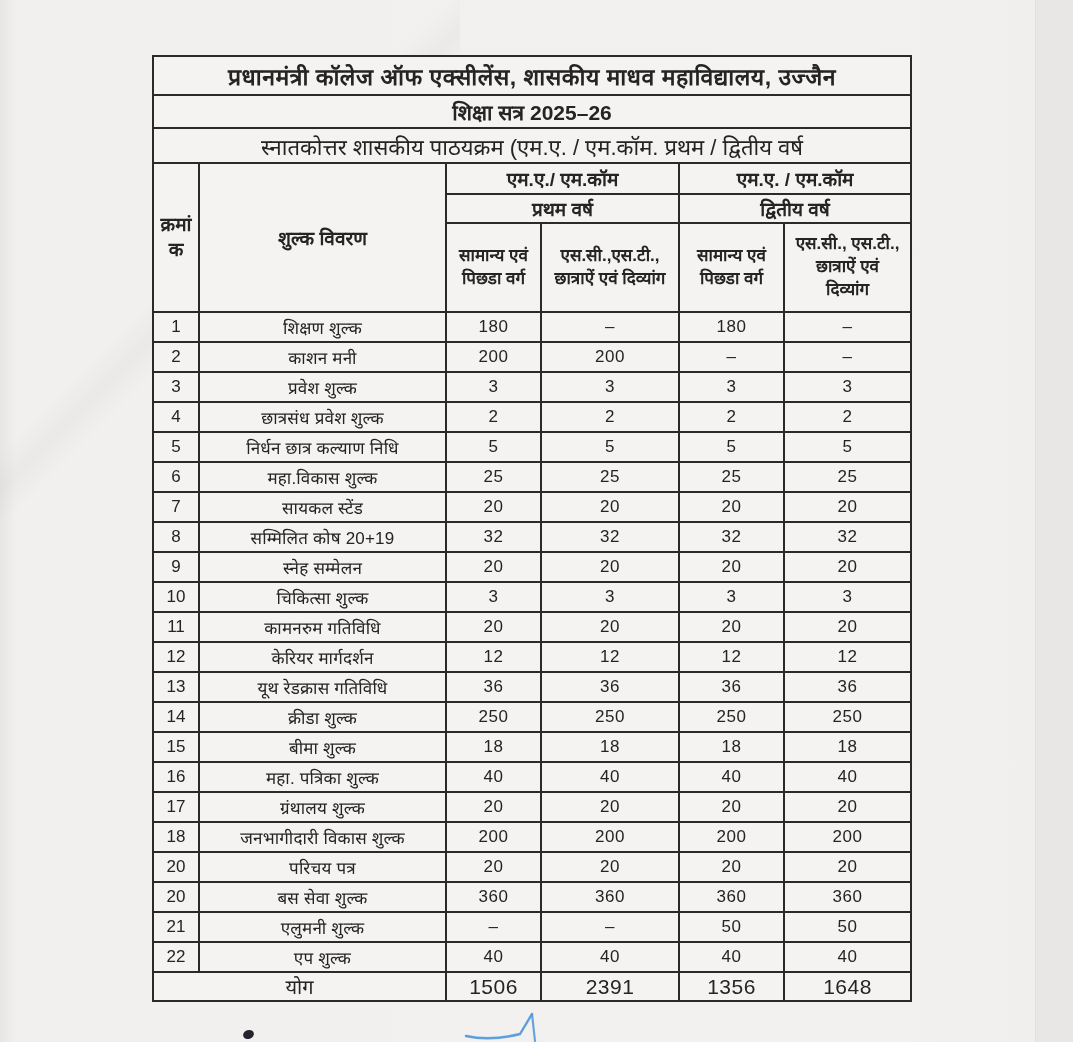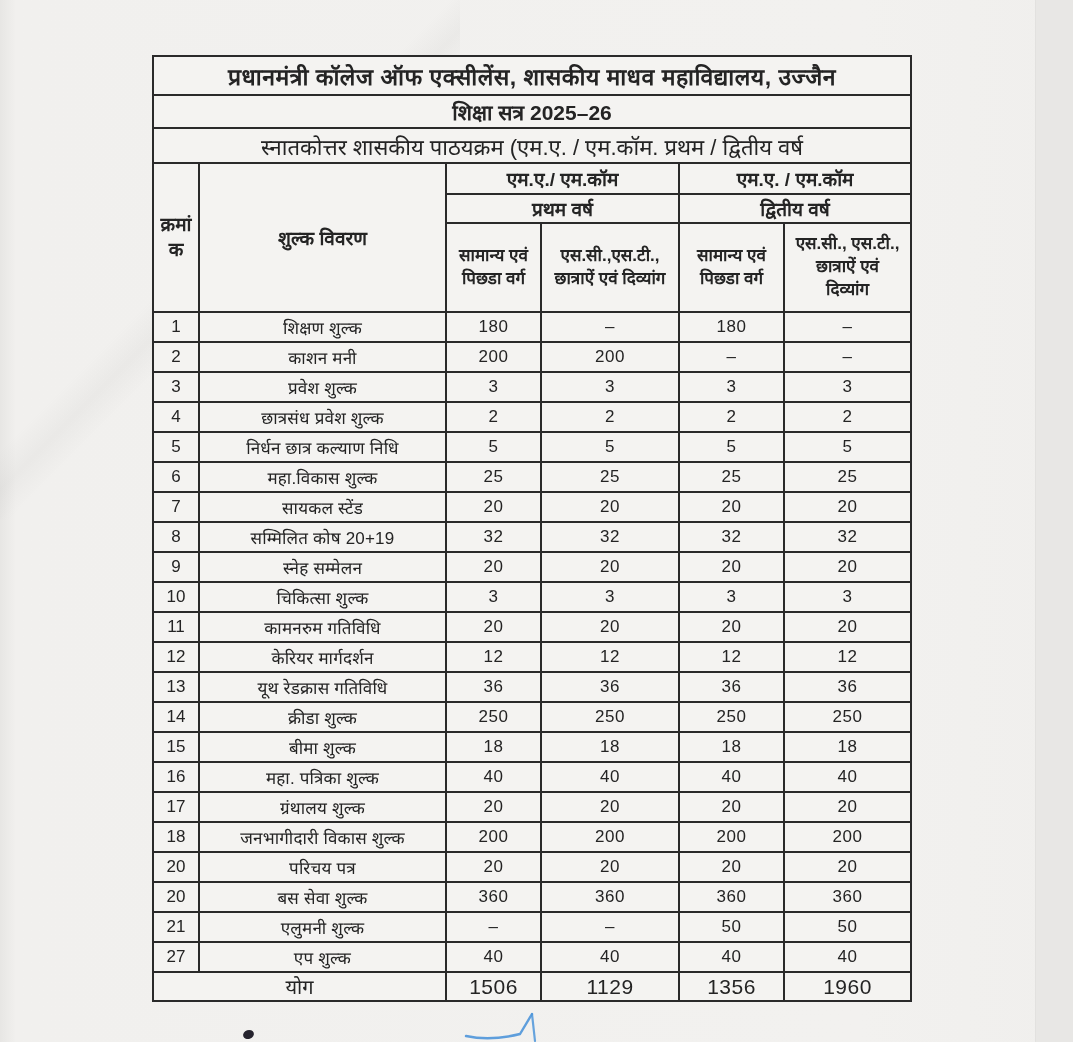--- a/index.html
+++ b/index.html
@@ -262,35 +262,35 @@
       </tr>
       <tr class="fee-row">
         <td class="c-sn">21</td>
         <td class="c-label">एलुमनी शुल्क</td>
         <td class="c-val">–</td>
         <td class="c-val">–</td>
         <td class="c-val">50</td>
         <td class="c-val">50</td>
       </tr>
       <tr class="fee-row">
-        <td class="c-sn">27</td>
+        <td class="c-sn">22</td>
         <td class="c-label">एप शुल्क</td>
         <td class="c-val">40</td>
         <td class="c-val">40</td>
         <td class="c-val">40</td>
         <td class="c-val">40</td>
       </tr>
     </tbody>
   <tbody>
     <tr class="total-row">
       <td colspan="2" class="t-label">योग</td>
       <td class="t-val">1506</td>
-      <td class="t-val">1129</td>
+      <td class="t-val">2391</td>
       <td class="t-val">1356</td>
-      <td class="t-val">1960</td>
+      <td class="t-val">1648</td>
     </tr>
   </tbody>
 </table>
 
 <div class="ink-dot"></div>
 <svg class="pen-mark" width="92" height="30" viewBox="0 0 92 30">
   <path d="M4 24 C 22 28, 42 26, 58 22 L 70 2" fill="none" stroke="#4e95d9" stroke-width="2.4" stroke-linecap="round" opacity="0.9"></path>
   <path d="M70 2 L 73 29" fill="none" stroke="#4e95d9" stroke-width="2.2" stroke-linecap="round" opacity="0.85"></path>
 </svg>
 

